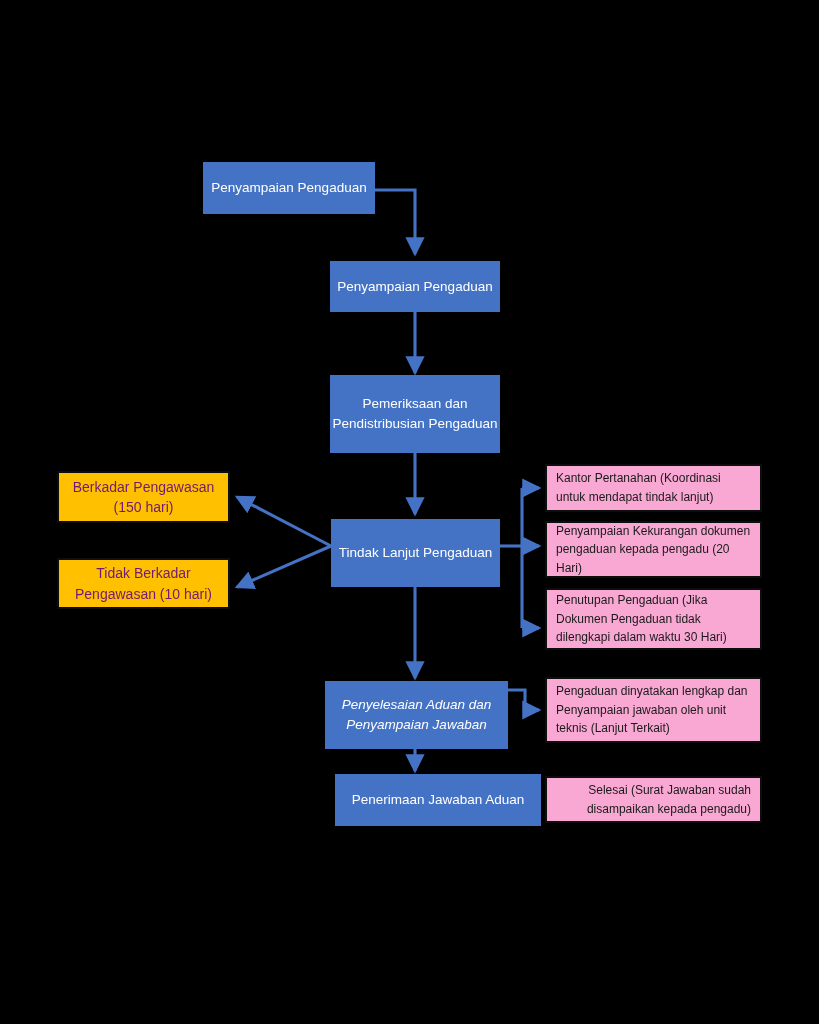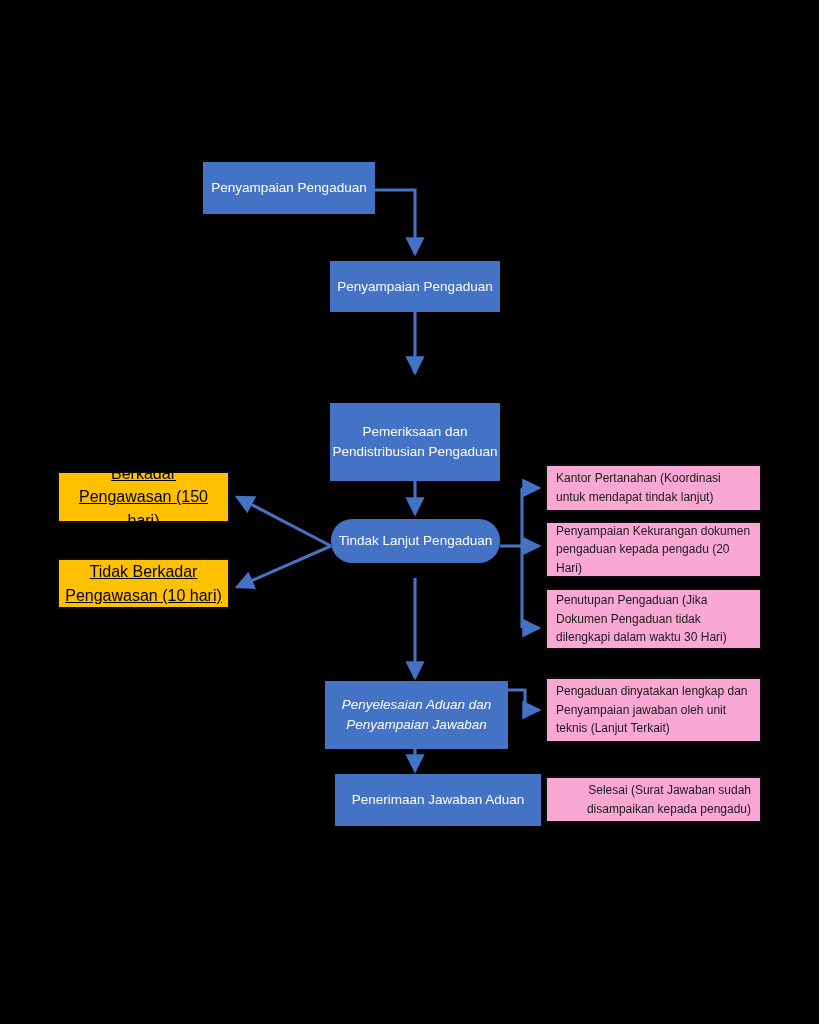--- a/index.html
+++ b/index.html
@@ -25,25 +25,24 @@
     line-height: 1.45;
   }
   .node-blue {
     background: #4472C4;
     color: #FFFFFF;
     font-size: 13.5px;
     padding: 2px 0;
   }
   .node-yellow {
     background: #FFC000;
-    color: #000000;
+    color: #701a75;
     border: 2px solid #0D0D0D;
-    font-size: 16px;
+    font-size: 14px;
     padding: 2px 6px;
-    text-decoration: underline;
   }
   .node-orange {
     background: #f9a8d4;
     color: #1A1A1A;
     border: 2px solid #0D0D0D;
     font-size: 12px;
     text-align: left;
     justify-content: flex-start;
     padding: 5px 9px;
     line-height: 1.55;
@@ -97,25 +96,25 @@
   </svg>
 
   <div class="node node-blue" style="left:203px; top:162px; width:172px; height:52px;">
     <span>Penyampaian Pengaduan</span>
   </div>
 
   <div class="node node-blue" style="left:330px; top:261px; width:170px; height:51px;">
     <span>Penyampaian Pengaduan</span>
   </div>
 
-  <div class="node node-blue" style="left:330px; top:375px; width:170px; height:78px;margin-top:28px;">
+  <div class="node node-blue" style="left:330px; top:375px; width:170px; height:78px;">
     <span>Pemeriksaan dan Pendistribusian Pengaduan</span>
   </div>
 
-  <div class="node node-blue" style="left:331px; top:519px; width:169px; height:44px;border-radius:21px;">
+  <div class="node node-blue" style="left:331px; top:519px; width:169px; height:68px;">
     <span>Tindak Lanjut Pengaduan</span>
   </div>
 
   <div class="node node-yellow" style="left:57px; top:471px; width:173px; height:52px;">
     <span>Berkadar Pengawasan (150 hari)</span>
   </div>
 
   <div class="node node-yellow" style="left:57px; top:558px; width:173px; height:51px;">
     <span>Tidak Berkadar Pengawasan (10 hari)</span>
   </div>

